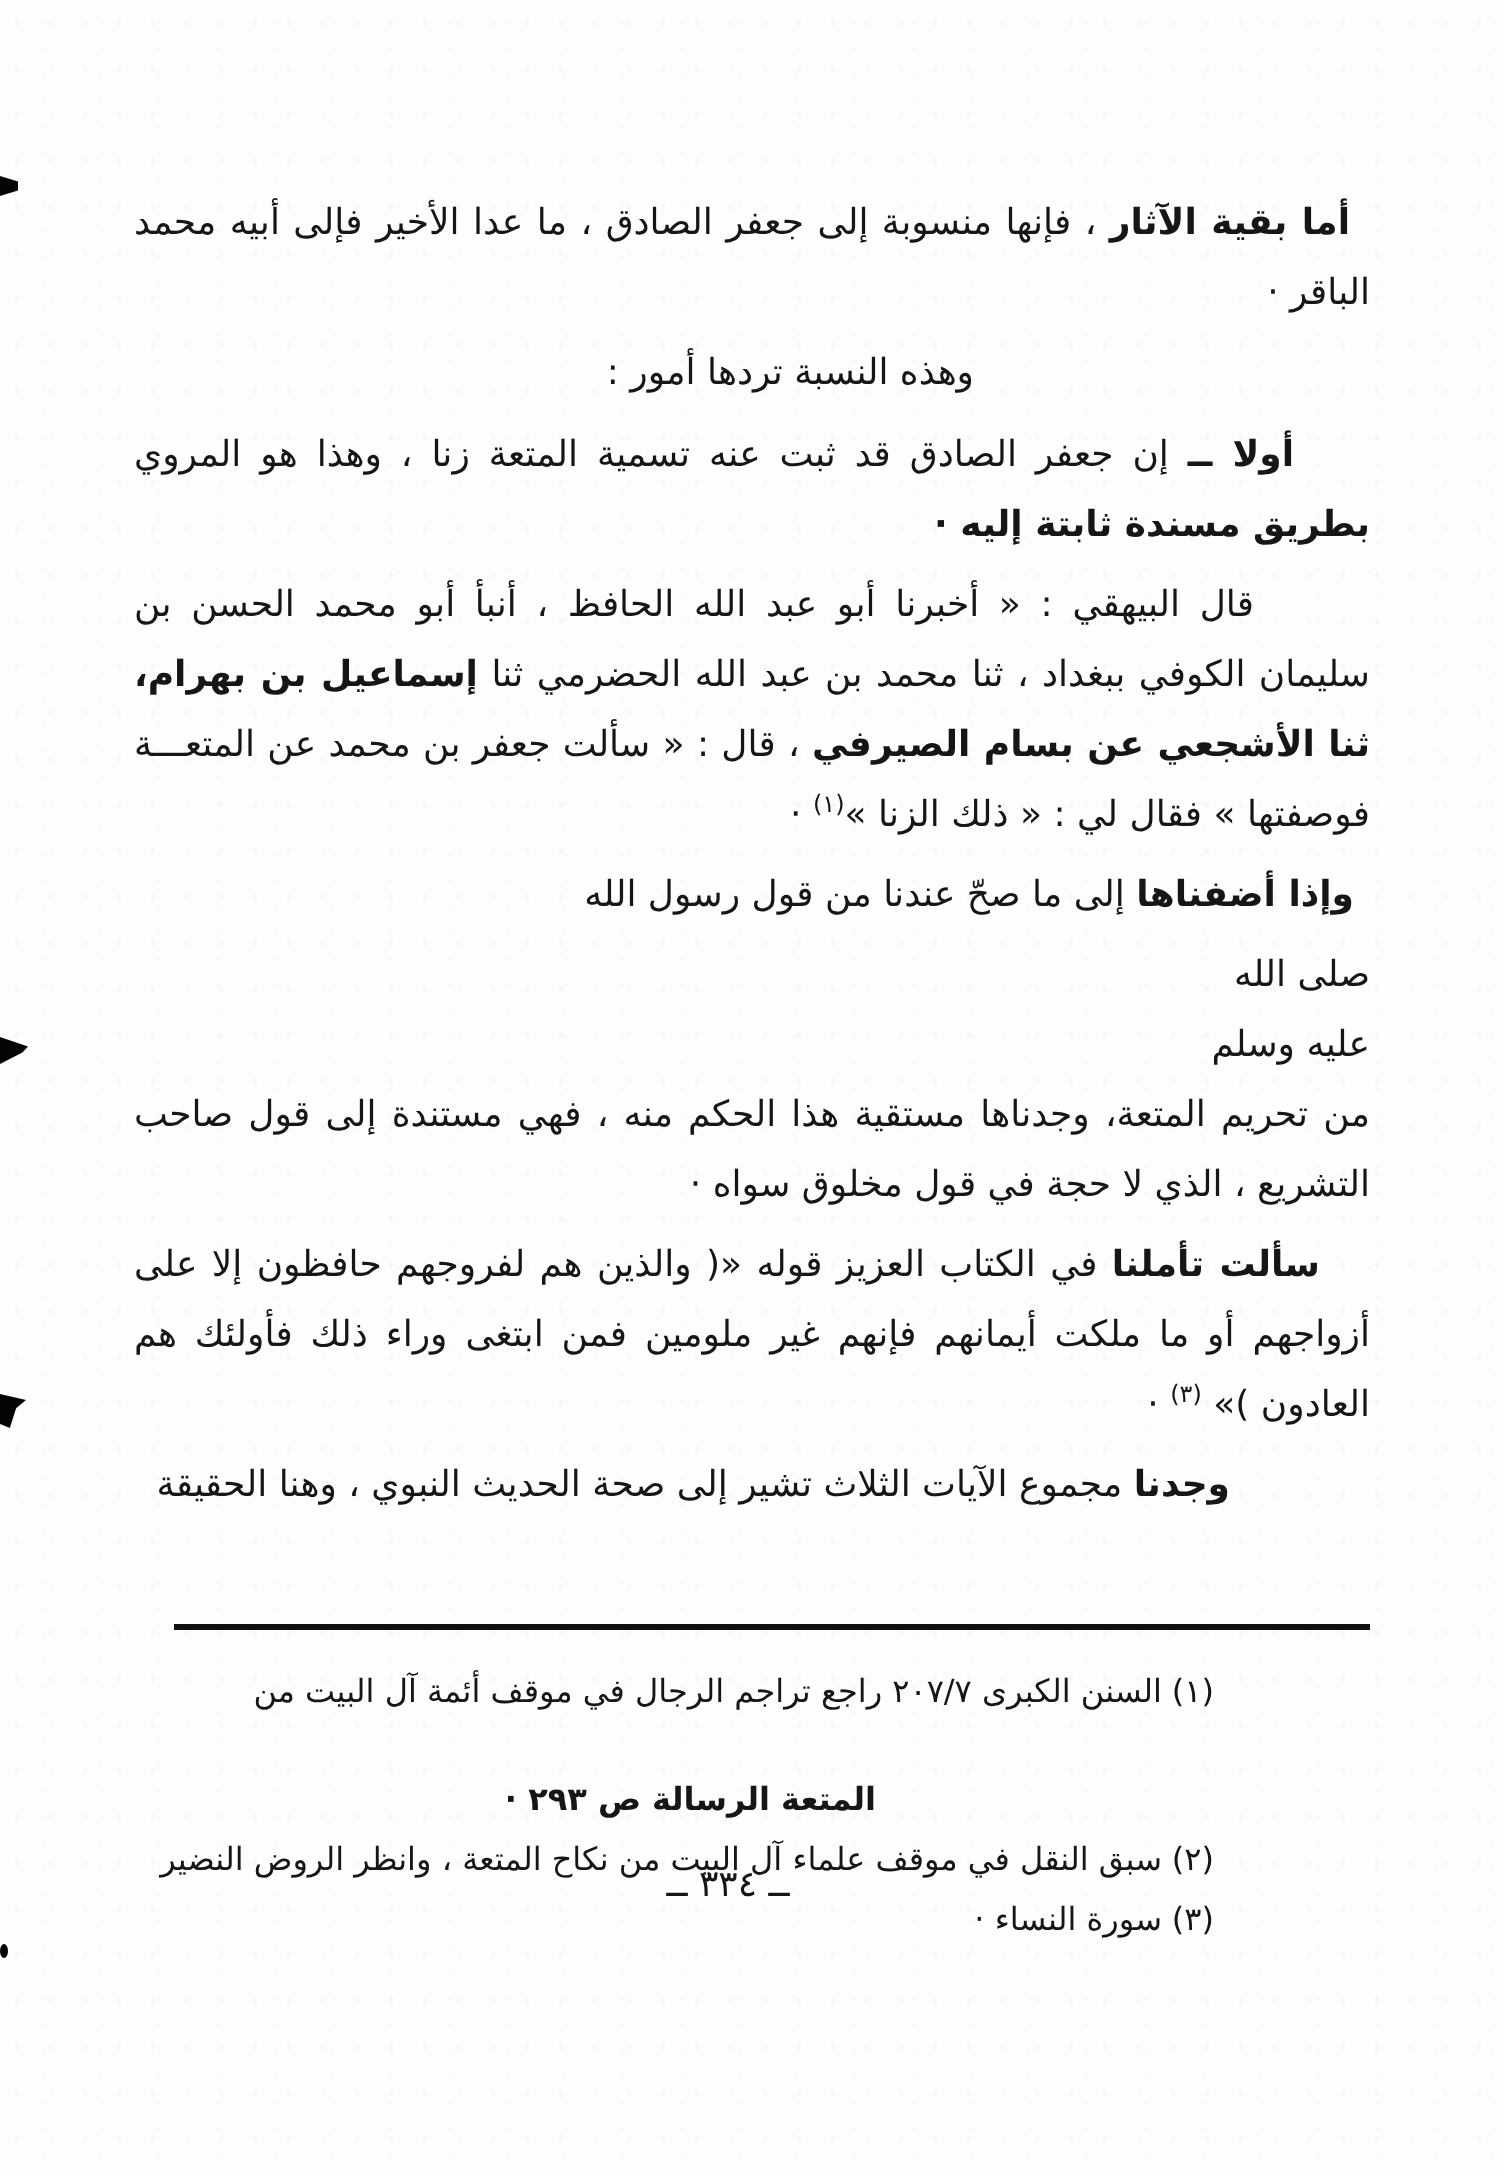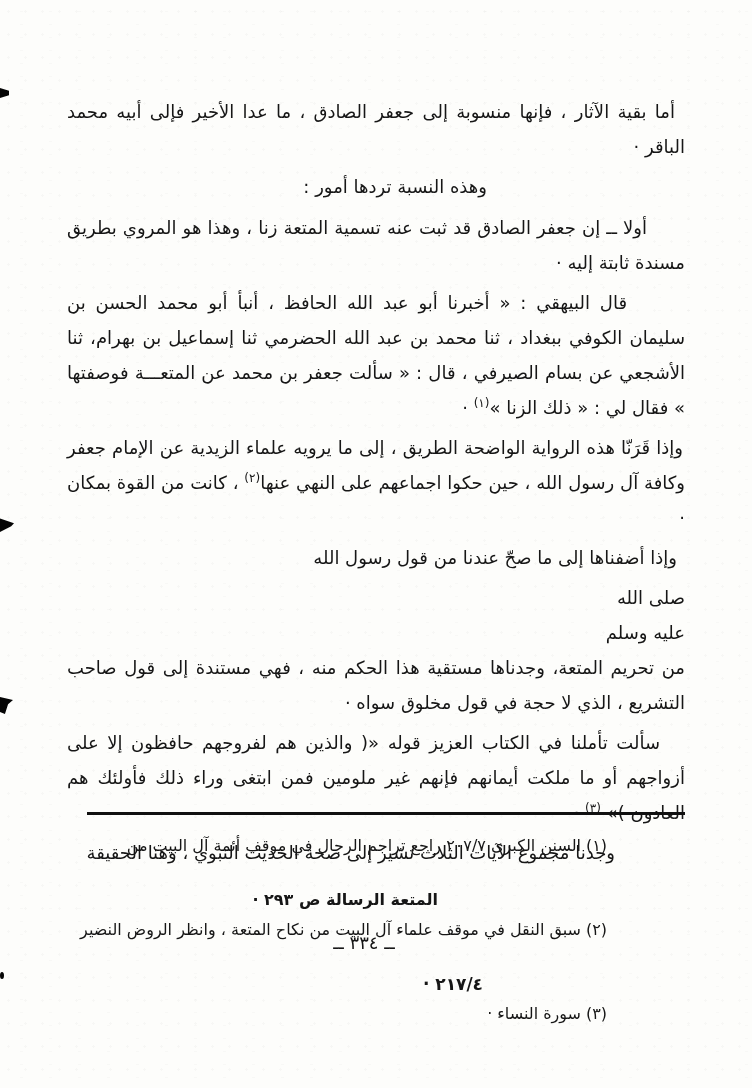--- a/index.html
+++ b/index.html
@@ -34,21 +34,21 @@
   }
   .text-block p { margin: 0 0 5px 0; }
   .p1 { text-indent: 10px; }
   .heading { text-indent: 198px; font-weight: normal; margin: 1px 0 6px 0 !important; }
   .p2 { text-indent: 38px; }
   .p3 { text-indent: 58px; }
   .p4 { text-indent: 2px; }
   .p5 { text-indent: 8px; }
   .p6 { text-indent: 25px; }
   .p7 { text-indent: 70px; }
-  .b { font-weight: normal; }
+  .b { font-weight: bold; }
   sup.fnref { font-size: 12px; line-height: 0; vertical-align: 7px; }
   .saw {
     display: inline-block;
     font-size: 8.5px; line-height: 8px;
     text-align: center;
     vertical-align: -3px;
     transform: translateY(-6px);
     font-weight: normal;
   }
 
@@ -109,21 +109,20 @@
   <div class="text-block">
 
     <p class="p1"><span class="b">أما بقية الآثار</span><span> ، فإنها منسوبة إلى جعفر الصادق ، ما عدا الأخير فإلى أبيه محمد الباقر ·</span></p>
 
     <p class="heading">وهذه النسبة تردها أمور :</p>
 
     <p class="p2"><span class="b">أولا ــ</span><span> إن جعفر الصادق قد ثبت عنه تسمية المتعة زنا ، وهذا هو المروي </span><span class="b">بطريق مسندة ثابتة إليه ·</span></p>
 
     <p class="p3"><span>قال البيهقي : « أخبرنا أبو عبد الله الحافظ ، أنبأ أبو محمد الحسن بن سليمان الكوفي ببغداد ، ثنا محمد بن عبد الله الحضرمي ثنا </span><span class="b">إسماعيل بن بهرام، ثنا الأشجعي عن بسام الصيرفي</span><span> ، قال : « سألت جعفر بن محمد عن المتعـــة فوصفتها » فقال لي : « ذلك الزنا »</span><sup class="fnref">(١)</sup><span> ·</span></p>
 
-    <p class="p4"><span>وإذا قَرَنّا هذه الرواية الواضحة الطريق ،  إلى ما يرويه علماء الزيدية عن الإمام جعفر وكافة آل رسول الله ، حين حكوا اجماعهم على النهي عنها</span><sup class="fnref">(٢)</sup><span> ، كانت من القوة بمكان ·</span></p>
 
     <p class="p5"><span class="b">وإذا أضفناها</span><span> إلى ما صحّ عندنا من قول رسول الله </span><span class="saw"></span></p><div>صلى الله</div><div>عليه وسلم</div><span> من تحريم المتعة، وجدناها مستقية هذا الحكم منه ، فهي مستندة إلى قول صاحب التشريع ، الذي لا حجة في قول مخلوق سواه ·</span><p></p>
 
     <p class="p6"><span class="b">سألت تأملنا</span><span> في الكتاب العزيز قوله «( والذين هم لفروجهم حافظون إلا على أزواجهم أو ما ملكت أيمانهم فإنهم غير ملومين فمن ابتغى وراء ذلك فأولئك هم العادون )» </span><sup class="fnref">(٣)</sup><span> ·</span></p>
 
     <p class="p7"><span class="b">وجدنا</span><span> مجموع الآيات الثلاث تشير إلى صحة الحديث النبوي ، وهنا الحقيقة</span></p>
 
   </div>
 
   <div class="fn-rule"></div>
@@ -135,21 +134,20 @@
       <div class="fn-text">
         <div>السنن الكبرى ٢٠٧/٧ راجع تراجم الرجال في موقف أئمة آل البيت من</div>
         <div class="fn-line2">المتعة الرسالة ص ٢٩٣ ·</div>
       </div>
     </div>
 
     <div class="fn">
       <span class="fn-marker">(٢)</span>
       <div class="fn-text">
         <div>سبق النقل في موقف علماء آل البيت من نكاح المتعة ، وانظر الروض النضير</div>
-        <div class="fn-line2 fn2-ref">٢١٧/٤ ·</div>
       </div>
     </div>
 
     <div class="fn">
       <span class="fn-marker">(٣)</span>
       <div class="fn-text">
         <div>سورة النساء ·</div>
       </div>
     </div>
 

